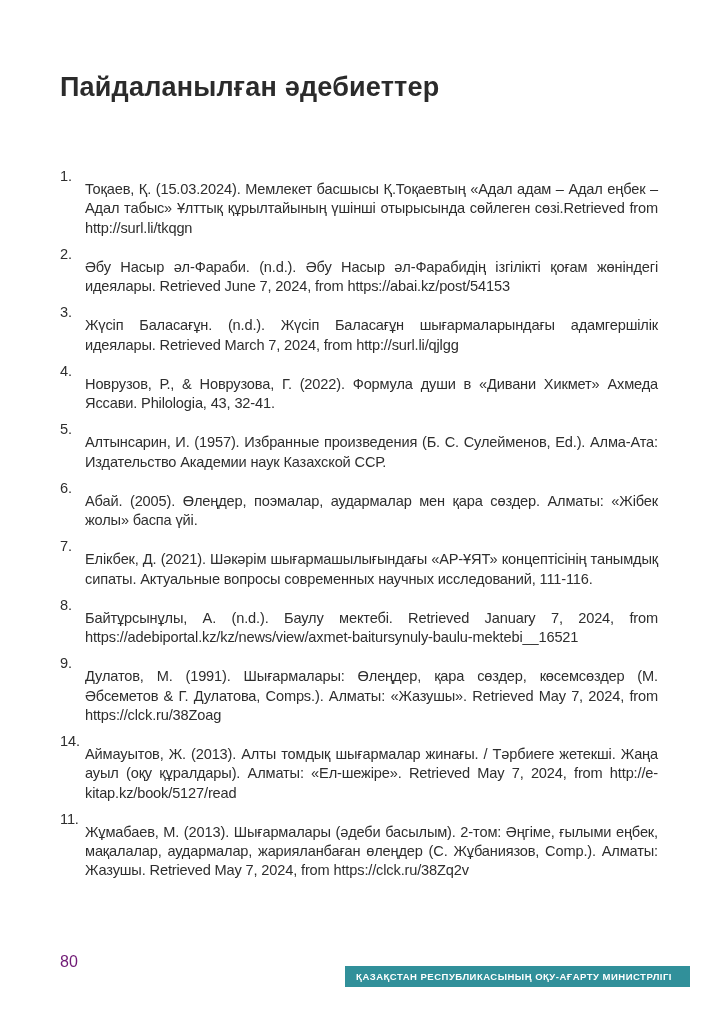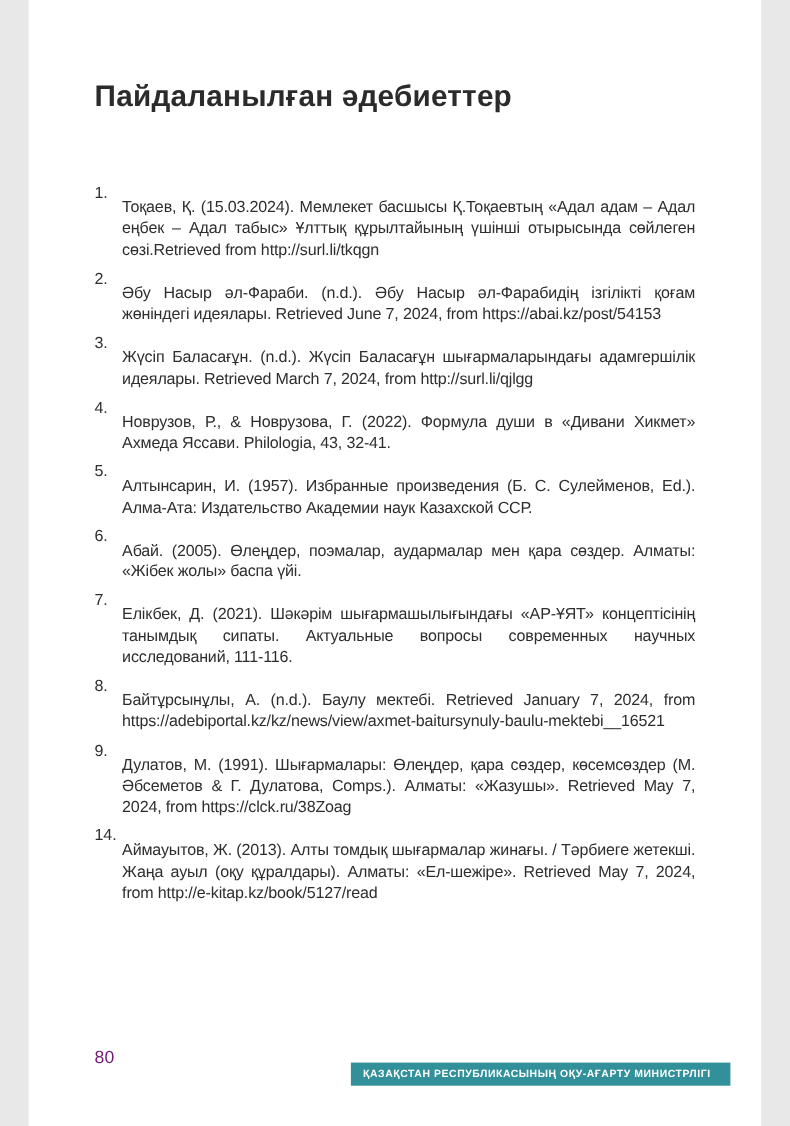--- a/index.html
+++ b/index.html
@@ -3,21 +3,21 @@
 <meta charset="utf-8">
 <style>
   html, body {
     margin: 0;
     padding: 0;
     background: #e8e8e8;
     font-family: "Liberation Sans", sans-serif;
   }
   .page {
     position: relative;
-    width: 666px;
+    width: 718px;
     height: 1024px;
     margin: 0 auto;
     background: #ffffff;
     color: #2e2e2e;
     overflow: hidden;
   }
   .title {
     position: absolute;
     left: 60px;
     top: 54px;
@@ -123,20 +123,24 @@
     <div class="ref">
       <span class="ref-num">9.</span>
       <span class="ref-text">Дулатов, М. (1991). Шығармалары: Өлеңдер, қара сөздер, көсемсөздер (М. Әбсеметов &amp; Г. Дулатова, Comps.). Алматы: «Жазушы». Retrieved May 7, 2024, from https://clck.ru/38Zoag</span>
     </div>
 
     <div class="ref">
       <span class="ref-num">14.</span>
       <span class="ref-text">Аймауытов, Ж. (2013). Алты томдық шығармалар жинағы. / Тәрбиеге жетекші. Жаңа ауыл (оқу құралдары). Алматы: «Ел-шежіре». Retrieved May 7, 2024, from http://e-kitap.kz/book/5127/read</span>
     </div>
 
+    <div class="ref">
+      <span class="ref-num">11.</span>
+      <span class="ref-text">Жұмабаев, М. (2013). Шығармалары (әдеби басылым). 2-том: Әңгіме, ғылыми еңбек, мақалалар, аудармалар, жарияланбаған өлеңдер (С. Жұбаниязов, Comp.). Алматы: Жазушы. Retrieved May 7, 2024, from https://clck.ru/38Zq2v</span>
+    </div>
 
   </div>
 
   <div class="page-number">80</div>
 
   <div class="ministry-badge">ҚАЗАҚСТАН РЕСПУБЛИКАСЫНЫҢ ОҚУ-АҒАРТУ МИНИСТРЛІГІ</div>
 
 </div>
 
 </body></html>

